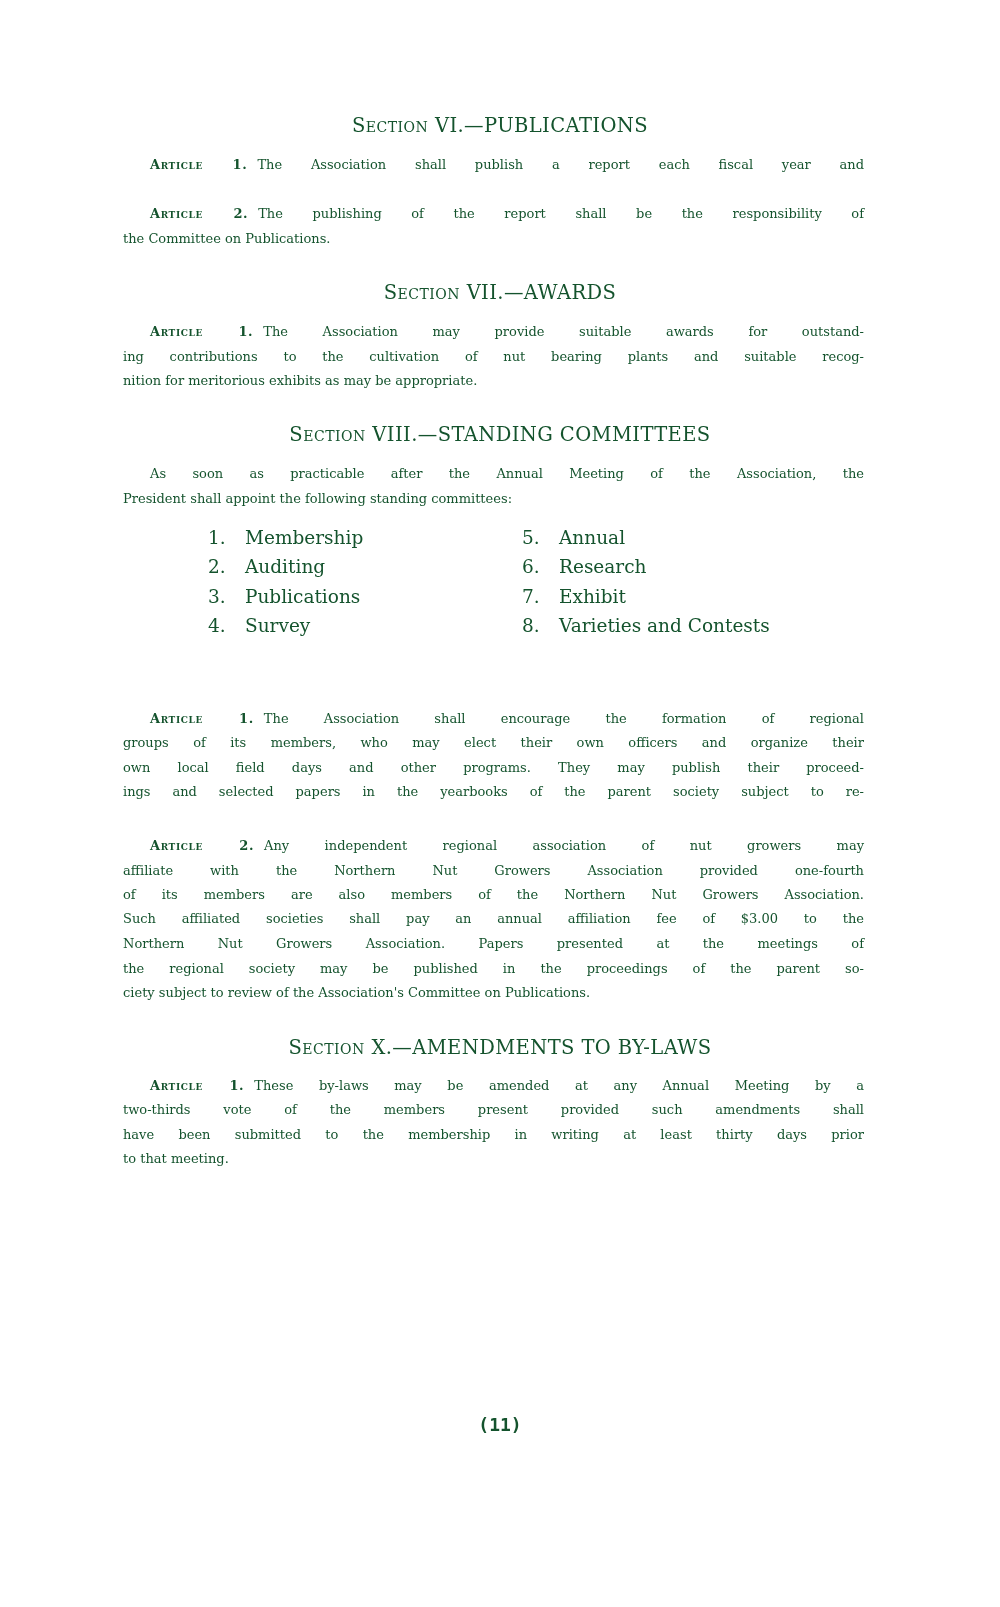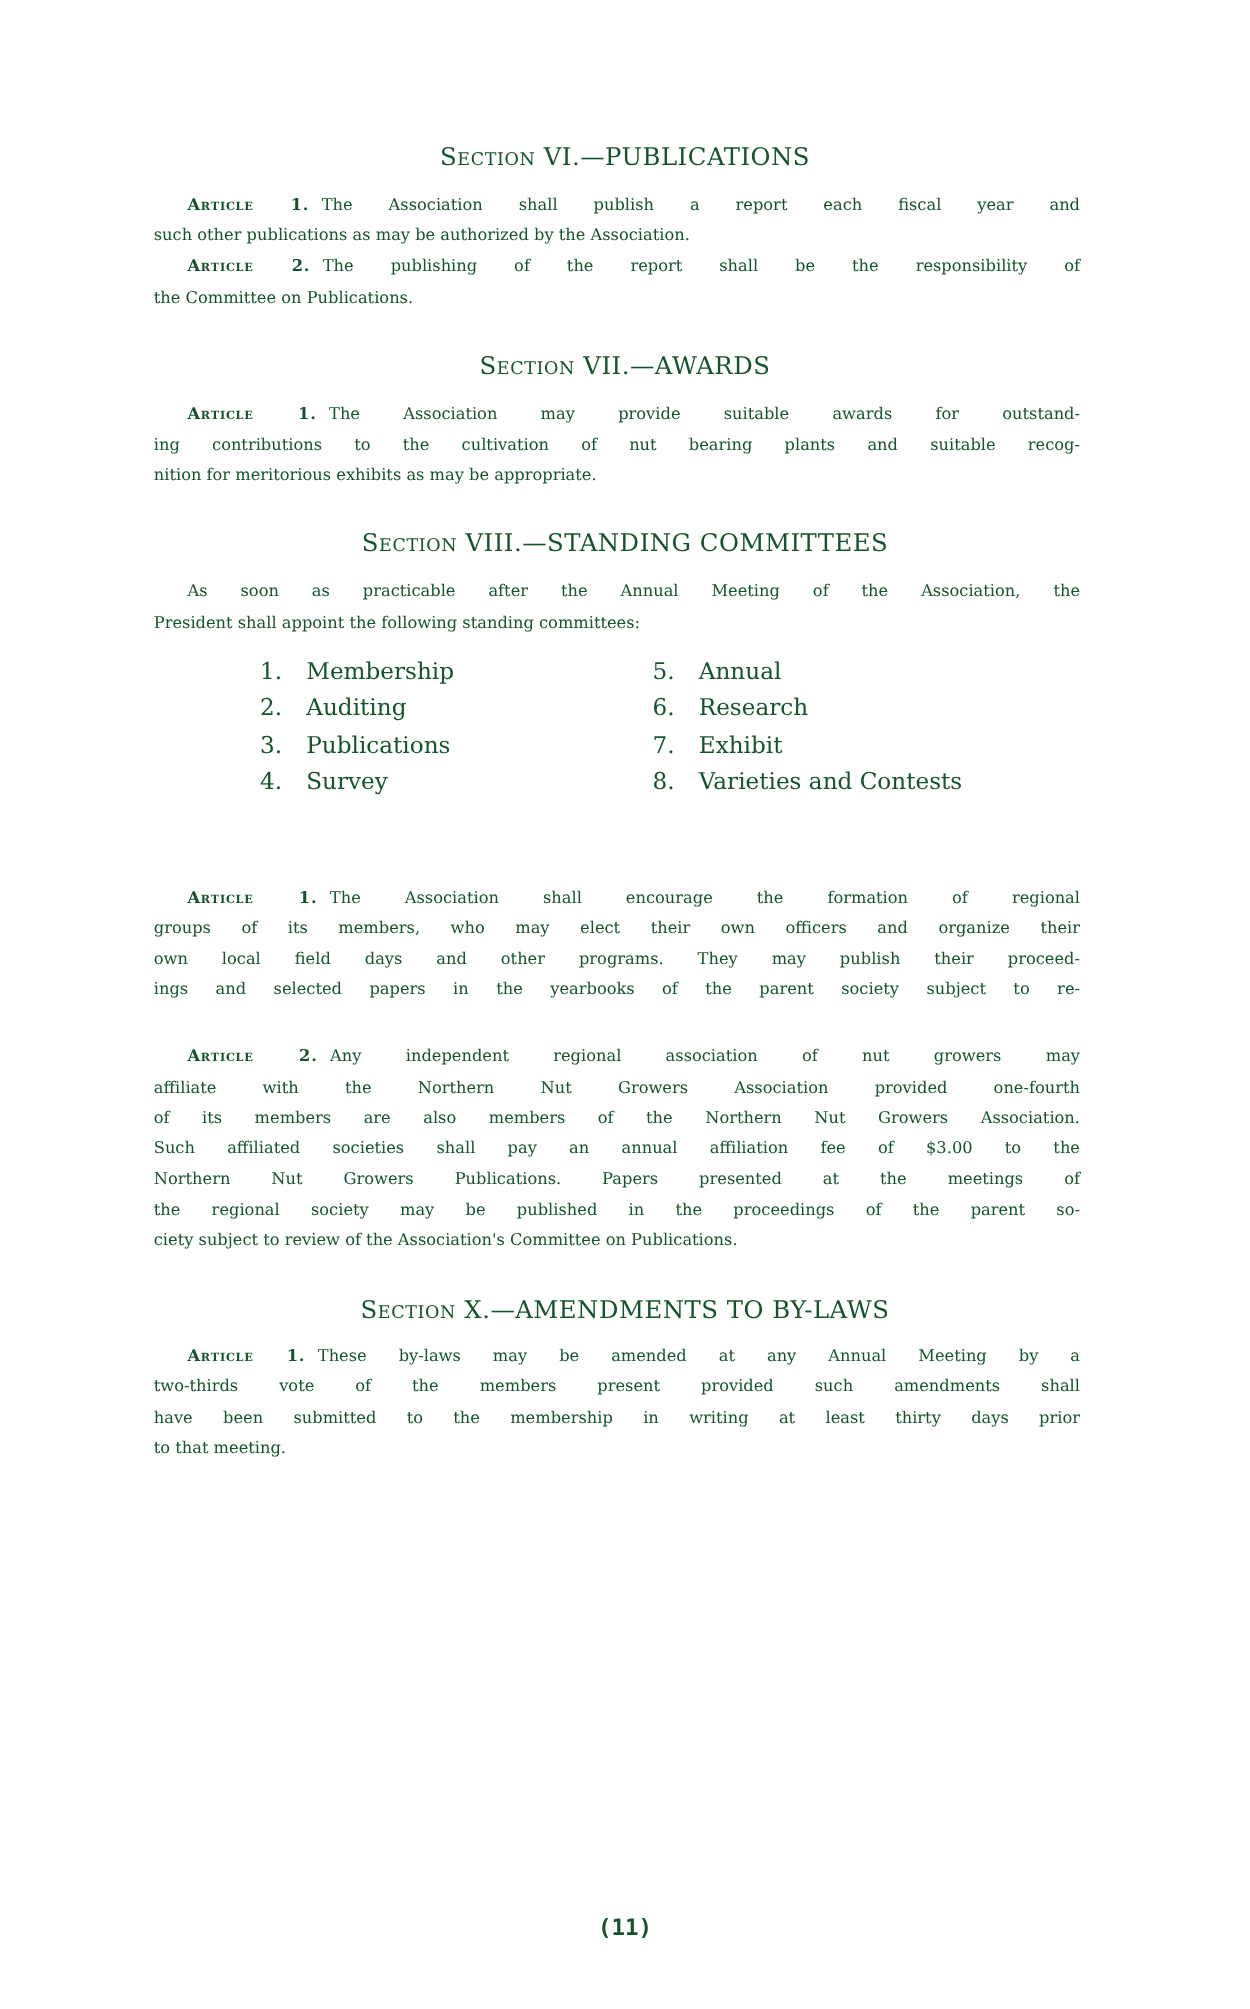--- a/index.html
+++ b/index.html
@@ -20,35 +20,34 @@
     text-align: justify; text-align-last: justify;
   }
   .line.indent { left: 150px; width: 714px; }
   .line.last { text-align-last: left; }
   .line .art { font-variant: small-caps; font-weight: bold; letter-spacing: 0.6px; margin-right: 10px; }
   .li {
     position: absolute; font-size: 18.5px; line-height: 24px; white-space: nowrap;
   }
   .li .num { display: inline-block; width: 37px; }
   .pagenum {
-    position: absolute; left: 0; width: 1000px; top: 1532px; text-align: center;
+    position: absolute; left: 0; width: 1000px; top: 1414px; text-align: center;
     font-size: 18px; font-weight: bold; font-family: "DejaVu Sans Mono", "Liberation Mono", monospace;
   }
 </style>
 </head>
 <body>
 
 <div class="page">
 
   <div class="heading" style="top:114px">
     <span class="sc">Section</span>
     <span>VI.—PUBLICATIONS</span>
   </div>
   <div class="line indent" style="top:153px"><span class="art">Article 1.</span><span>The Association shall publish a report each fiscal year and</span></div>
-  <div class="line last" style="top:177px"><span>such other publications as may be authorized by the Association.</span></div>
   <div class="line indent" style="top:202px"><span class="art">Article 2.</span><span>The publishing of the report shall be the responsibility of</span></div>
   <div class="line last" style="top:227px"><span>the Committee on Publications.</span></div>
 
   <div class="heading" style="top:281px">
     <span class="sc">Section</span>
     <span>VII.—AWARDS</span>
   </div>
   <div class="line indent" style="top:320px"><span class="art">Article 1.</span><span>The Association may provide suitable awards for outstand-</span></div>
   <div class="line" style="top:345px"><span>ing contributions to the cultivation of nut bearing plants and suitable recog-</span></div>
   <div class="line last" style="top:369px"><span>nition for meritorious exhibits as may be appropriate.</span></div>
@@ -71,21 +70,21 @@
 
   <div class="line indent" style="top:707px"><span class="art">Article 1.</span><span>The Association shall encourage the formation of regional</span></div>
   <div class="line" style="top:731px"><span>groups of its members, who may elect their own officers and organize their</span></div>
   <div class="line" style="top:756px"><span>own local field days and other programs. They may publish their proceed-</span></div>
   <div class="line" style="top:780px"><span>ings and selected papers in the yearbooks of the parent society subject to re-</span></div>
 
   <div class="line indent" style="top:834px"><span class="art">Article 2.</span><span>Any independent regional association of nut growers may</span></div>
   <div class="line" style="top:859px"><span>affiliate with the Northern Nut Growers Association provided one-fourth</span></div>
   <div class="line" style="top:883px"><span>of its members are also members of the Northern Nut Growers Association.</span></div>
   <div class="line" style="top:907px"><span>Such affiliated societies shall pay an annual affiliation fee of $3.00 to the</span></div>
-  <div class="line" style="top:932px"><span>Northern Nut Growers Publications. Papers presented at the meetings of</span></div>
+  <div class="line" style="top:932px"><span>Northern Nut Growers Association. Papers presented at the meetings of</span></div>
   <div class="line" style="top:957px"><span>the regional society may be published in the proceedings of the parent so-</span></div>
   <div class="line last" style="top:981px"><span>ciety subject to review of the Association's Committee on Publications.</span></div>
 
   <div class="heading" style="top:1036px">
     <span class="sc">Section</span>
     <span>X.—AMENDMENTS TO BY-LAWS</span>
   </div>
   <div class="line indent" style="top:1074px"><span class="art">Article 1.</span><span>These by-laws may be amended at any Annual Meeting by a</span></div>
   <div class="line" style="top:1123px"><span>have been submitted to the membership in writing at least thirty days prior</span></div>
   <div class="line" style="top:1098px"><span>two-thirds vote of the members present provided such amendments shall</span></div>

